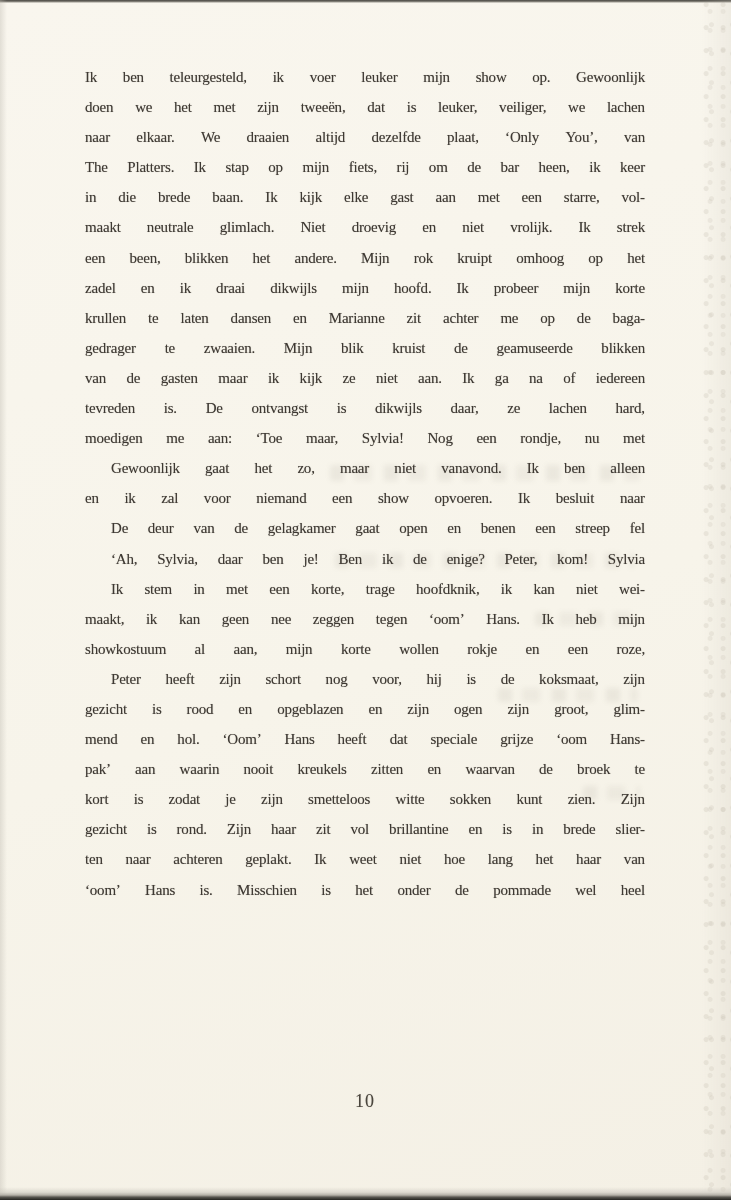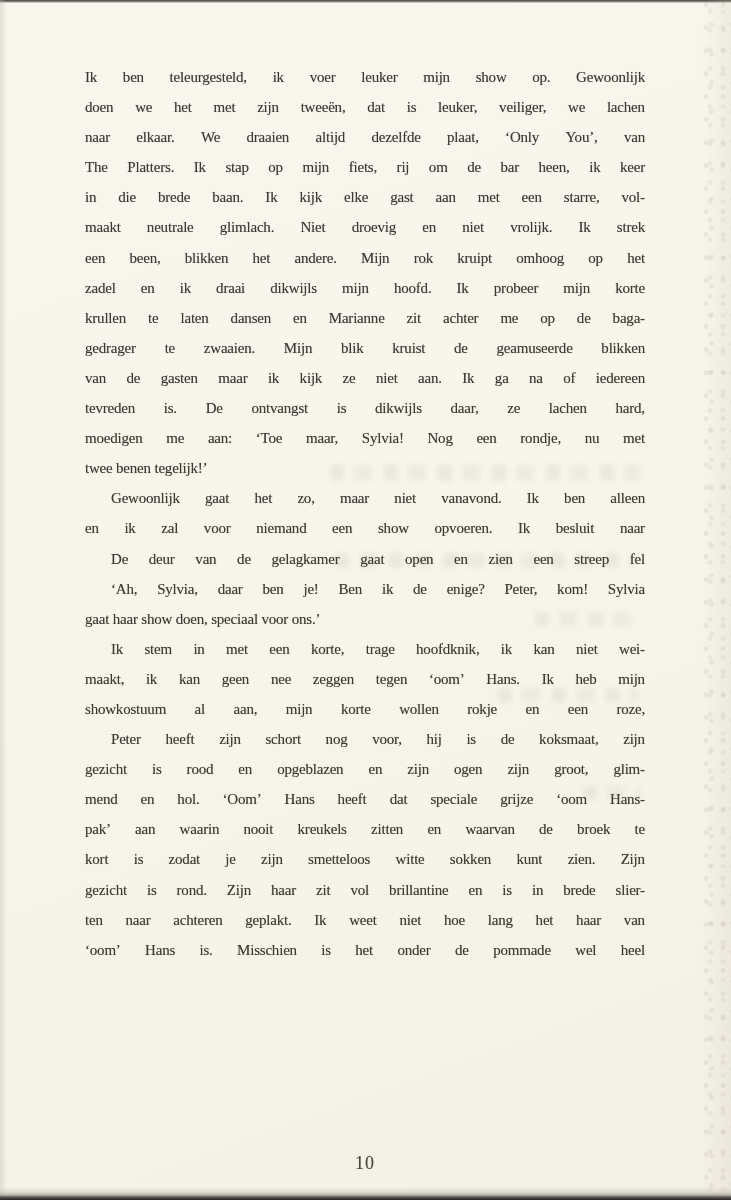--- a/index.html
+++ b/index.html
@@ -93,21 +93,21 @@
   }
   .line.ragged {
     display: block;
     white-space: nowrap;
   }
   .line.indent {
     padding-left: 26px;
   }
   .page-number {
     position: absolute;
-    top: 1153px;
+    top: 1091px;
     left: 85px;
     width: 560px;
     text-align: center;
     font-size: 18px;
     letter-spacing: 1px;
     color: #4a453d;
     text-shadow: 0 0 0.8px rgba(62,57,49,0.4);
   }
 </style>
 </head>
@@ -291,21 +291,20 @@
         <span>aan:</span>
         <span>‘Toe</span>
         <span>maar,</span>
         <span>Sylvia!</span>
         <span>Nog</span>
         <span>een</span>
         <span>rondje,</span>
         <span>nu</span>
         <span>met</span>
       </div>
-      <div class="line ragged">twee benen tegelijk!’</div>
       <div class="line indent">
         <span>Gewoonlijk</span>
         <span>gaat</span>
         <span>het</span>
         <span>zo,</span>
         <span>maar</span>
         <span>niet</span>
         <span>vanavond.</span>
         <span>Ik</span>
         <span>ben</span>
@@ -326,40 +325,39 @@
       </div>
       <div class="line indent">
         <span>De</span>
         <span>deur</span>
         <span>van</span>
         <span>de</span>
         <span>gelagkamer</span>
         <span>gaat</span>
         <span>open</span>
         <span>en</span>
-        <span>zien</span>
+        <span>benen</span>
         <span>een</span>
         <span>streep</span>
         <span>fel</span>
       </div>
       <div class="line indent">
         <span>‘Ah,</span>
         <span>Sylvia,</span>
         <span>daar</span>
         <span>ben</span>
         <span>je!</span>
         <span>Ben</span>
         <span>ik</span>
         <span>de</span>
         <span>enige?</span>
         <span>Peter,</span>
         <span>kom!</span>
         <span>Sylvia</span>
       </div>
-      <div class="line ragged">gaat haar show doen, speciaal voor ons.’</div>
       <div class="line indent">
         <span>Ik</span>
         <span>stem</span>
         <span>in</span>
         <span>met</span>
         <span>een</span>
         <span>korte,</span>
         <span>trage</span>
         <span>hoofdknik,</span>
         <span>ik</span>

